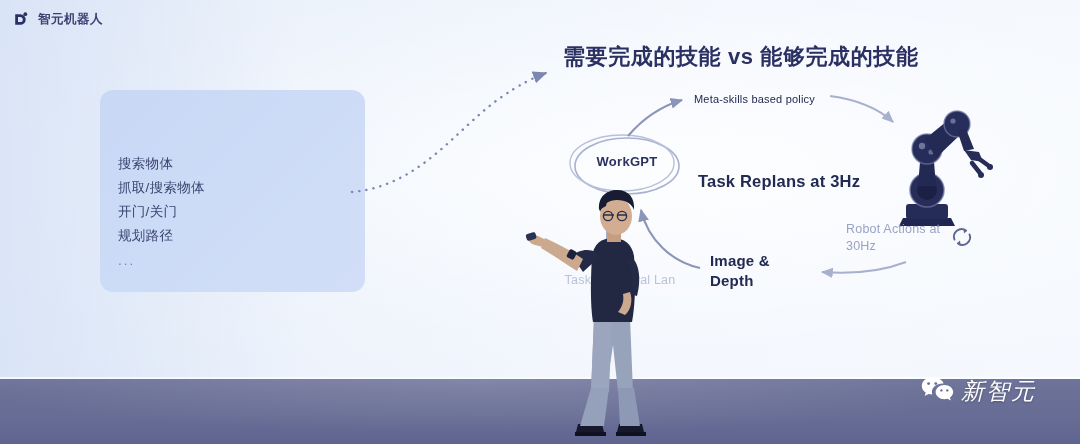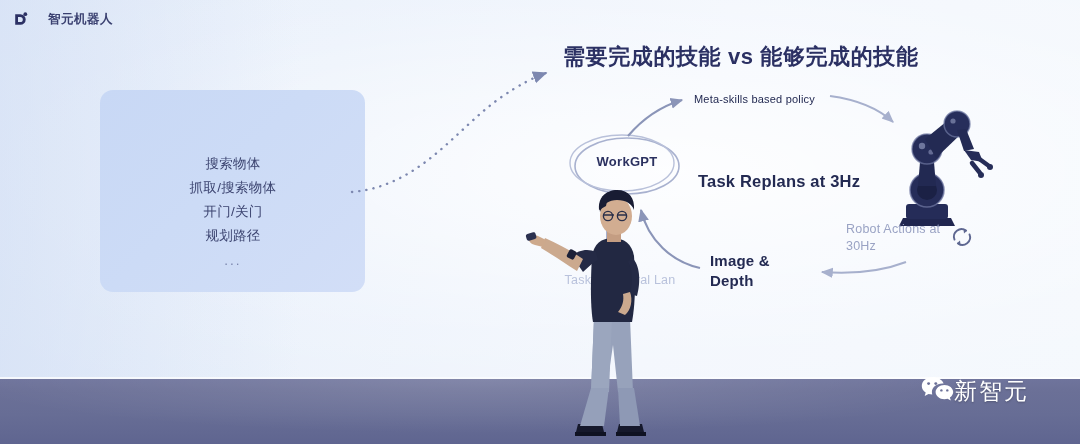--- a/index.html
+++ b/index.html
@@ -28,32 +28,32 @@
     position:absolute;left:0;top:379px;width:1080px;height:65px;
     background:radial-gradient(70% 120% at 45% 0%, rgba(255,255,255,.14), rgba(255,255,255,0) 70%);
   }
   .floor-edge{
     position:absolute;left:0;top:377px;width:1080px;height:2px;
     background:linear-gradient(90deg,rgba(255,255,255,.75),rgba(255,255,255,.5) 60%,rgba(255,255,255,.85));
   }
   
   .brand{position:absolute;left:12px;top:10px;display:flex;align-items:center;gap:7px;}
   .brand-mark{width:19px;height:19px;position:relative;}
-  .brand-name{font-size:12.5px;color:#3a4070;letter-spacing:.5px;font-weight:600;margin-left:10px;}
+  .brand-name{font-size:12.5px;color:#3a4070;letter-spacing:.5px;font-weight:600;}
   
   .skill-panel{
     position:absolute;left:100px;top:90px;width:265px;height:202px;
     background:linear-gradient(135deg,#c8d8f5 0%,#ccdbf6 45%,#d2def7 100%);
     border-radius:13px;
   }
   .skill-title{
     position:absolute;left:118px;top:117px;width:260px;
     font-size:23px;font-weight:700;color:#2a2f5c;letter-spacing:.3px;
   }
-  .skill-list{position:absolute;left:118px;top:152px;width:230px;text-align:center;}
+  .skill-list{position:absolute;left:118px;top:152px;width:230px;}
   .skill-item{font-size:13.5px;color:#3c4470;line-height:24px;letter-spacing:.3px;}
   .skill-dots{font-size:13.5px;color:#7a85ad;line-height:26px;letter-spacing:2px;}
   
   .headline{
     position:absolute;left:563px;top:42px;
     font-size:22px;font-weight:700;color:#2b3063;letter-spacing:.6px;white-space:nowrap;
   }
   
   svg.overlay{position:absolute;left:0;top:0;width:1080px;height:444px;overflow:visible;}
   
@@ -61,21 +61,21 @@
   .lbl-meta{left:694px;top:90px;font-size:11px;line-height:19px;font-weight:500;width:130px;}
   .lbl-replan{left:698px;top:172px;font-size:16.5px;font-weight:600;white-space:nowrap;}
   .lbl-imgdepth{left:710px;top:251px;font-size:15px;line-height:20px;font-weight:600;width:90px;}
   .lbl-robot{left:834px;top:221px;font-size:12.5px;line-height:17px;color:#9aa3c4;width:120px;margin-left:12px;}
   .lbl-tasknl{left:560px;top:272px;font-size:12.5px;line-height:17px;color:#b9c2dc;width:120px;text-align:center;}
   .lbl-workgpt{
     position:absolute;left:577px;top:154px;width:100px;text-align:center;
     font-size:13px;font-weight:700;color:#2b3160;letter-spacing:.3px;
   }
   
-  .watermark{position:absolute;left:921px;top:375px;display:flex;align-items:center;gap:0;}
+  .watermark{position:absolute;left:921px;top:375px;display:flex;align-items:center;gap:7px;font-style:italic;}
   .wm-text{font-size:23px;color:#ffffff;letter-spacing:2px;font-weight:400;text-shadow:0 1px 2px rgba(0,0,0,.25);}
 </style>
 </head>
 <body>
 
 <div id="stage">
 
   <div class="screen-wash"></div>
   <div class="wash-left"></div>
 

